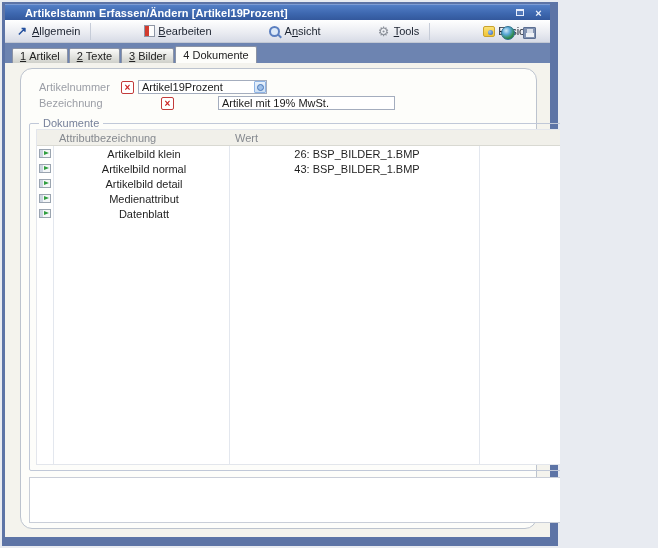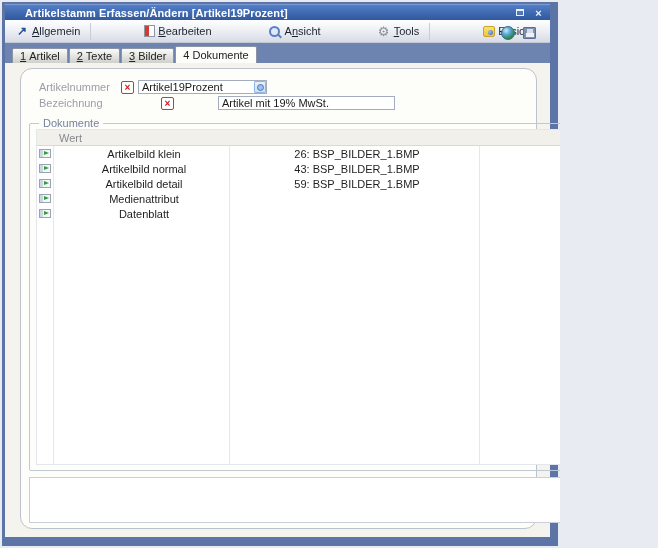--- a/index.html
+++ b/index.html
@@ -236,20 +236,21 @@
             <input type="text" value="Artikel mit 19% MwSt." style="">
           </span>
         </div>
 
         <div class="groupbox">
           <span class="legend">Dokumente</span>
 
           <div class="tbl">
             <div class="tbl-head">
               <span class="hcell"></span>
+              <span class="hcell">Attributbezeichnung</span>
               <span class="hcell">Wert</span>
               <span class="hcell"></span>
             </div>
             <div class="tbl-body">
               <div class="colline cl1"></div>
               <div class="colline cl2"></div>
               <div class="colline cl3"></div>
 
                 <div class="trow">
                   <span class="icell">
@@ -267,21 +268,20 @@
                   <span class="acell">Artikelbild normal</span>
                   <span class="wcell">43: BSP_BILDER_1.BMP</span>
                   <span></span>
                 </div>
 
                 <div class="trow">
                   <span class="icell">
                     <span class="media-ic"></span>
                   </span>
                   <span class="acell">Artikelbild detail</span>
-                  <span class="wcell">59: BSP_BILDER_1.BMP</span>
                   <span></span>
                 </div>
 
                 <div class="trow">
                   <span class="icell">
                     <span class="media-ic"></span>
                   </span>
                   <span class="acell">Medienattribut</span>
                   <span class="wcell"></span>
                   <span></span>

